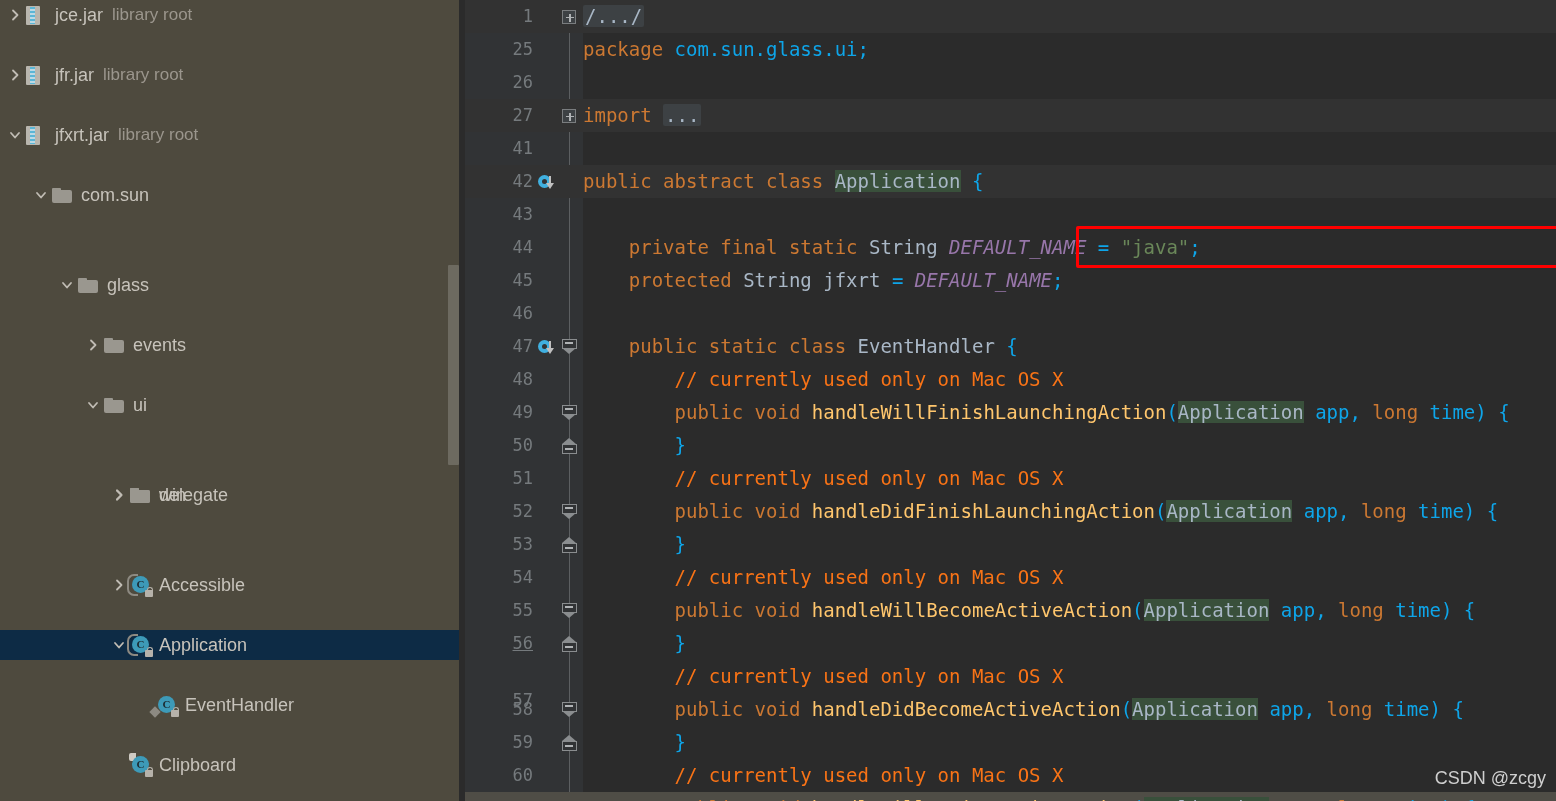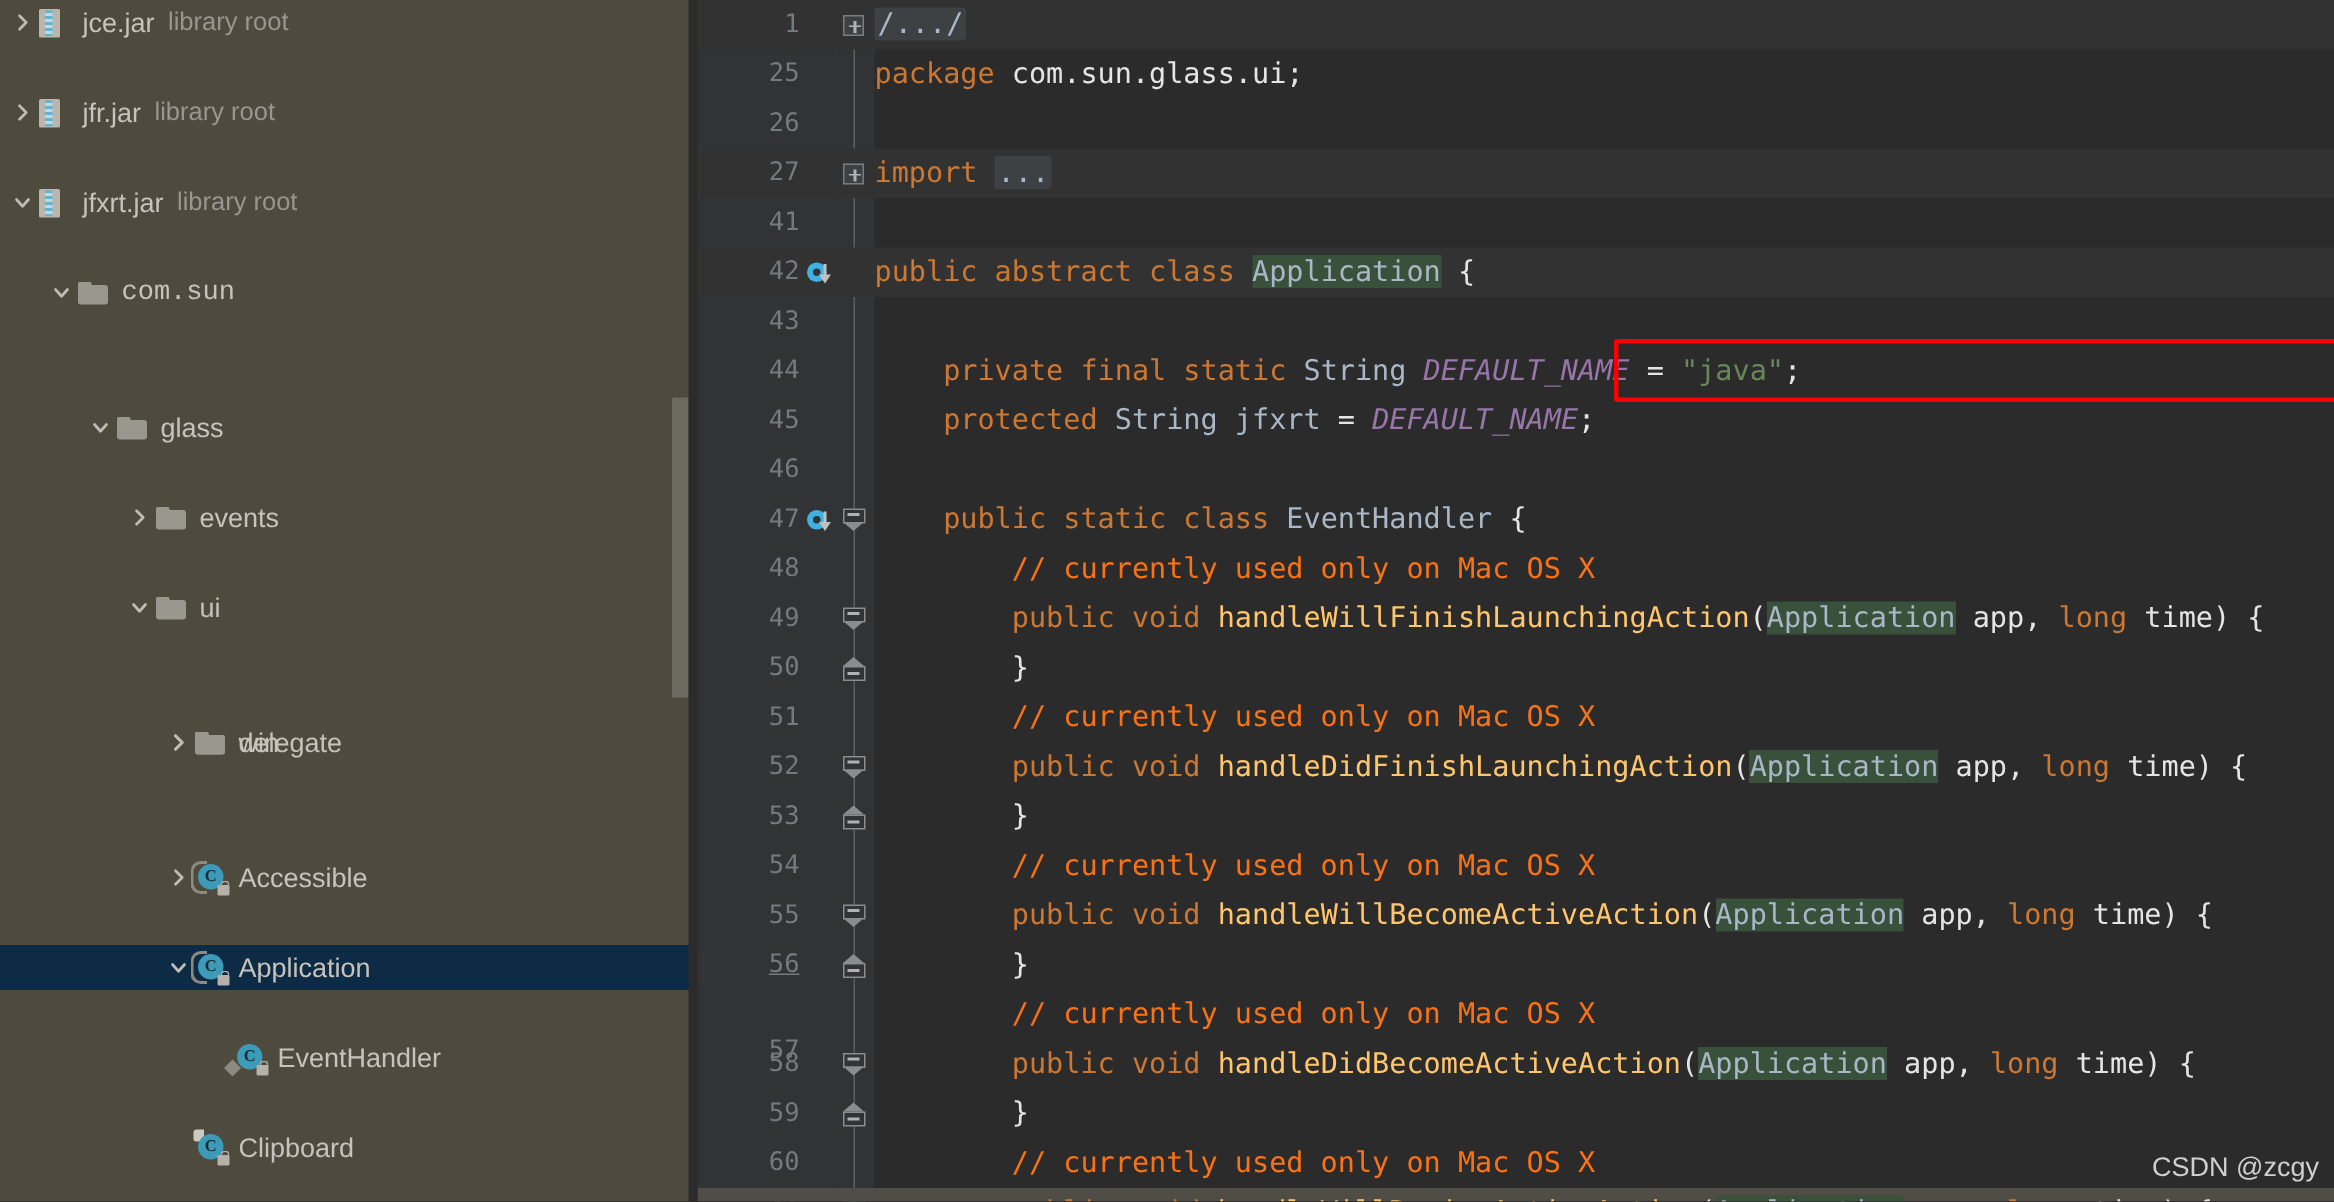--- a/index.html
+++ b/index.html
@@ -157,21 +157,21 @@
     position:absolute; left:118px; font-size:19px; line-height:33px;
     white-space:pre; color:#a9b7c6;
   }
   
   .kw   { color:#cc7832; }
   .str  { color:#6a8759; }
   .cmt  { color:#f97316; }
   .typ  { color:#a9b7c6; }
   .fn   { color:#ffc66d; }
   .cst  { color:#9876aa; font-style:italic; }
-  .plain{ color:#e5e5e5;text-align:right; }
+  .plain{ color:#0ea5e9;text-align:right; }
   .usage{ background:#39503b; }
   .fold-ph { background:#3d4144; color:#a9b7c6; padding:0 2px; border-radius:2px; }
 
   
   .ovr {
     width:15px; height:15px; position:relative;
   }
   .ovr .ring {
     position:absolute; left:0; top:1px; width:13px; height:13px;
     border-radius:50%; background:#40b0e0;
@@ -277,21 +277,21 @@
             <svg width="14" height="14" viewBox="0 0 14 14">
               <path d="M3 5 L7 9.5 L11 5" fill="none" stroke="#c0bcb4" stroke-width="1.8" stroke-linecap="round" stroke-linejoin="round"></path>
             </svg>
           </span>
           <span class="icon-slot">
             <span class="jar"></span>
           </span>
           <span class="label">jfxrt.jar</span>
           <span class="label sub">library root</span>
         </div>
-        <div class="tree-row" style="top: 90px; font-family: Liberation Mono, monospace;">
+        <div class="tree-row" style="top: 90px;">
           <span style="flex: 0 0 auto; display: inline-block; width: 30px;"></span>
           <span class="arrow">
             <svg width="14" height="14" viewBox="0 0 14 14">
               <path d="M3 5 L7 9.5 L11 5" fill="none" stroke="#c0bcb4" stroke-width="1.8" stroke-linecap="round" stroke-linejoin="round"></path>
             </svg>
           </span>
           <span class="icon-slot">
             <span class="folder"></span>
           </span>
           <span class="label">com.sun</span>

